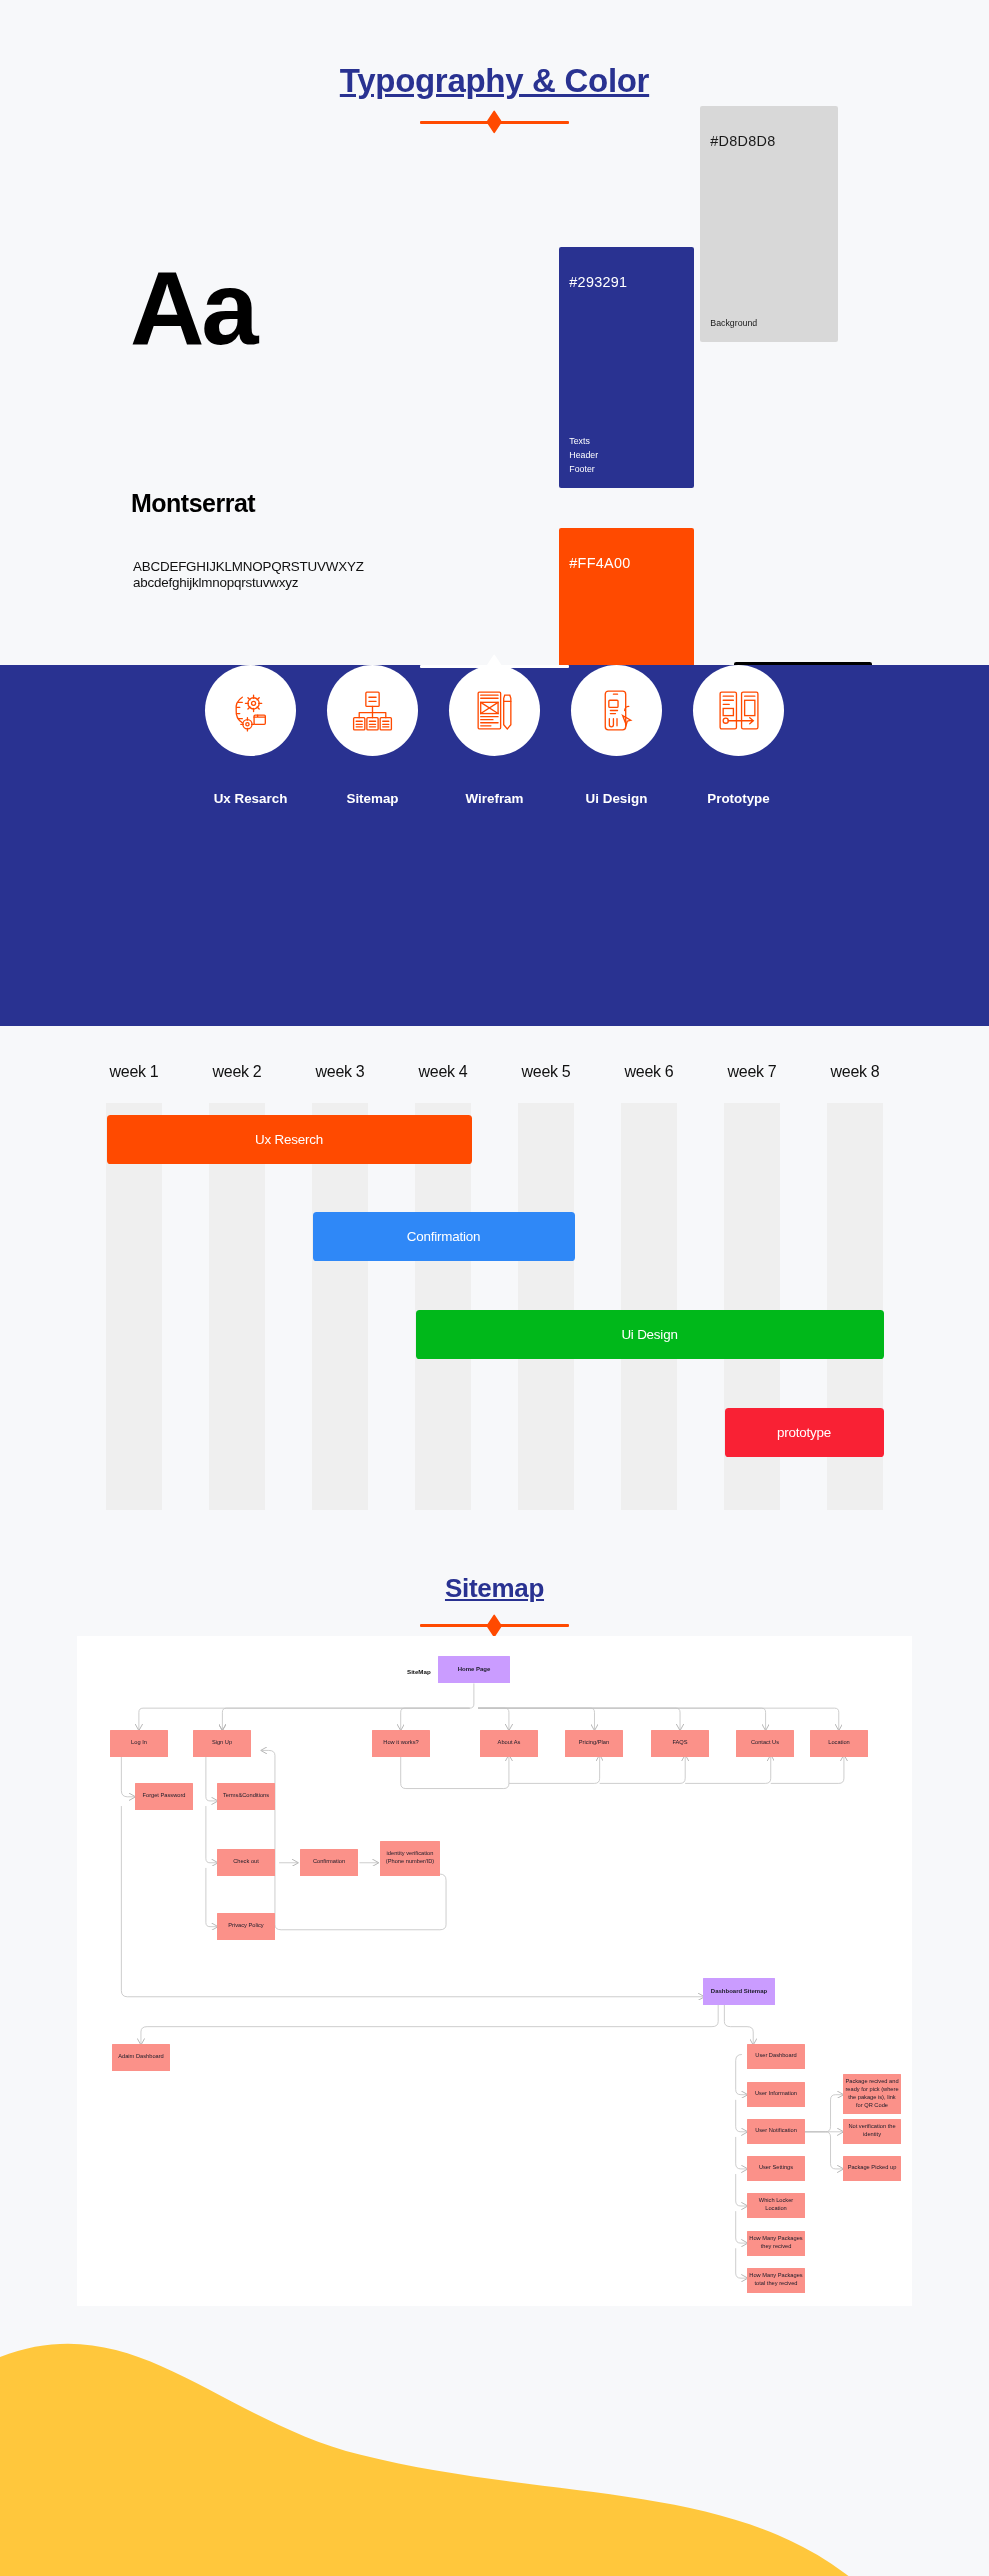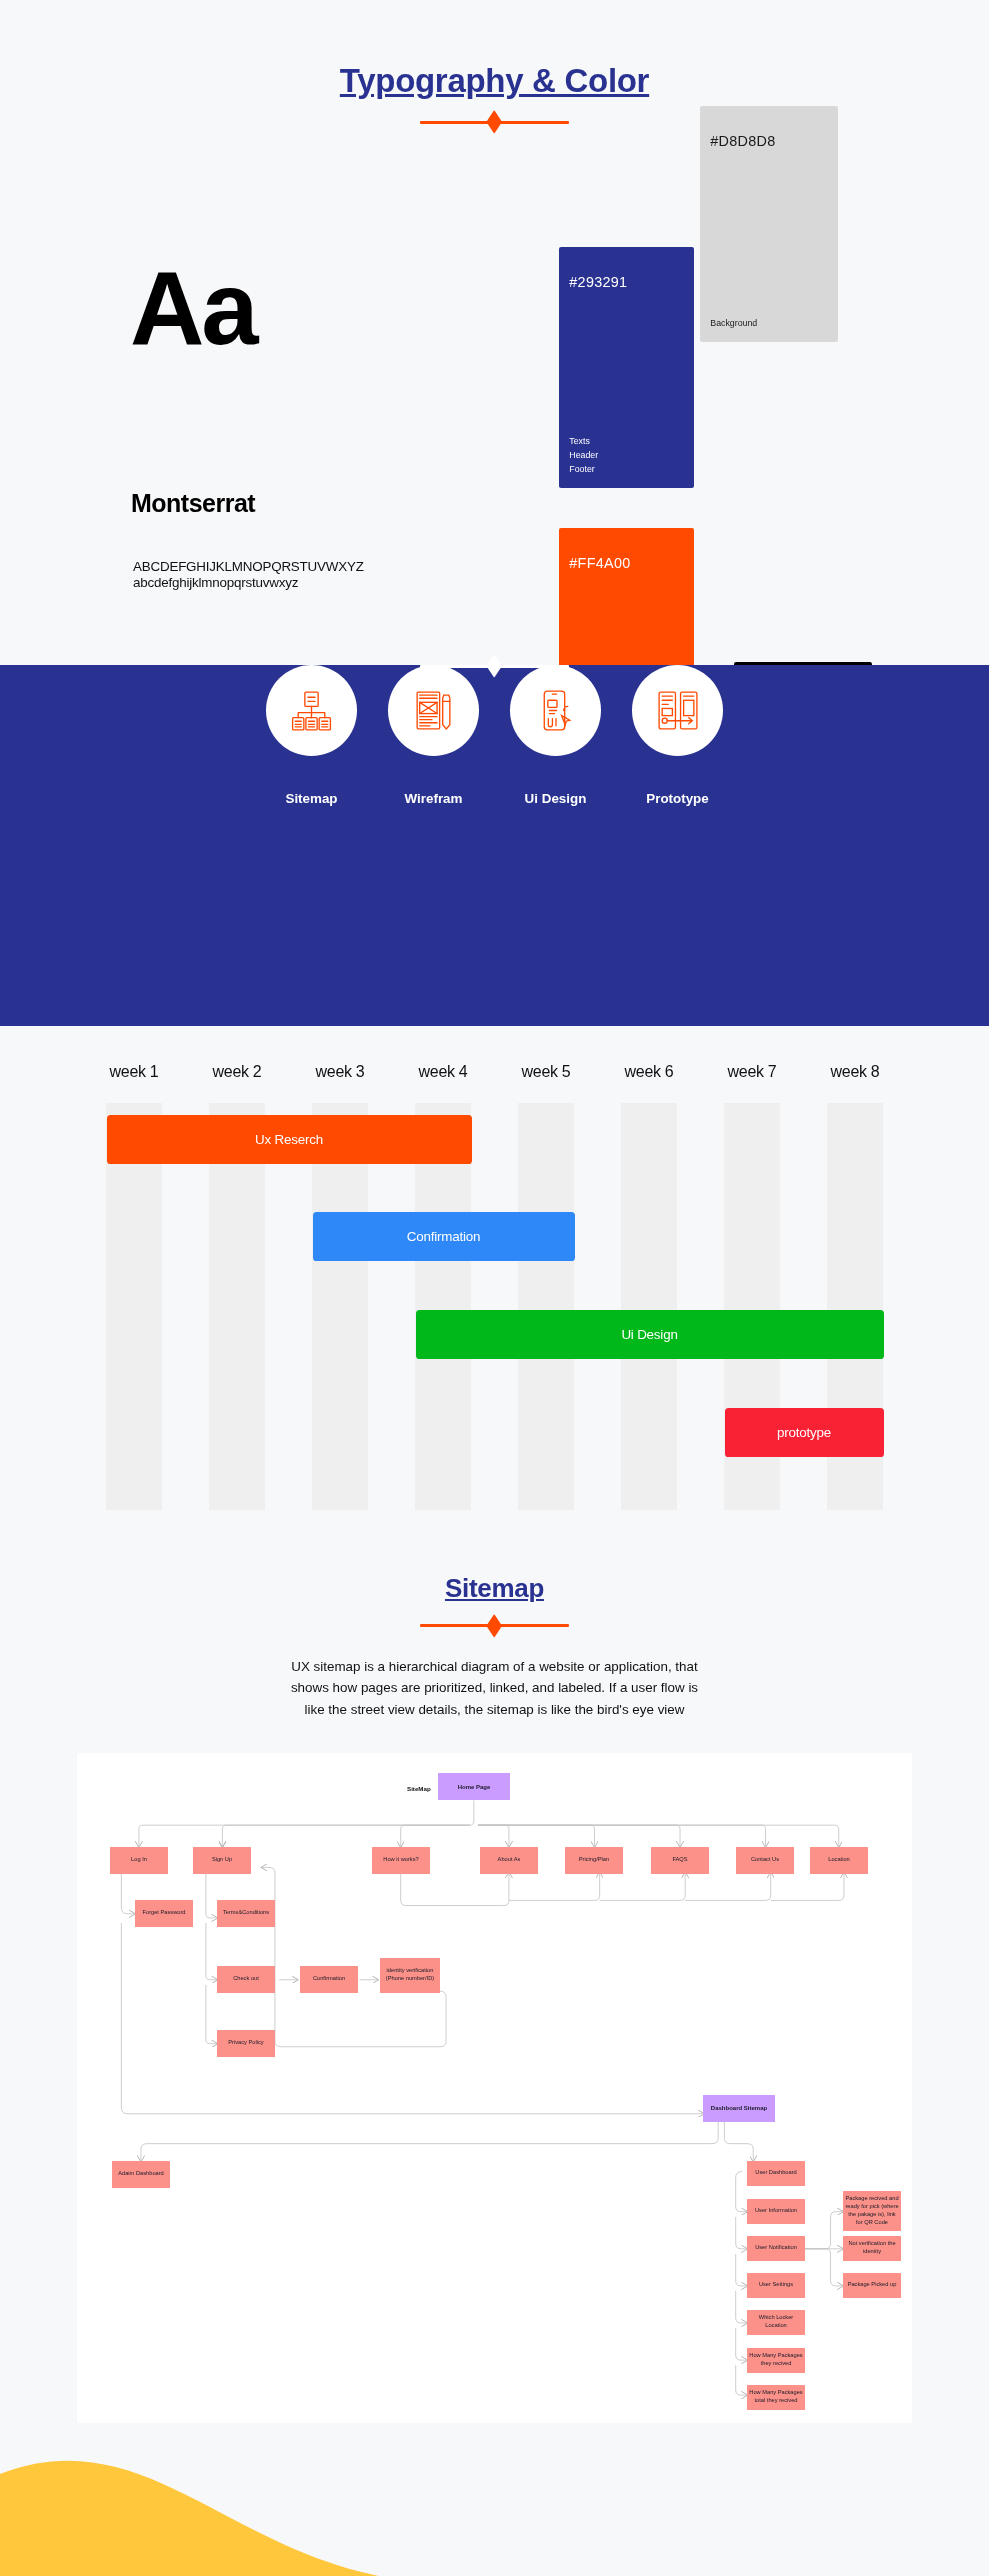--- a/index.html
+++ b/index.html
@@ -126,20 +126,39 @@
   </section>
 
   <section class="sec-steps">
     <div class="divider white">
         <span class="bar"></span>
         <span class="dia"></span>
       </div>
 
     <div class="steps-row">
 
+      <div class="step">
+        <div class="step-circle">
+          <svg width="47" height="47" viewBox="0 0 92 92">
+            <g fill="none" stroke="#ff4a00" stroke-width="2.6" stroke-linecap="round">
+              <path d="M30 20 A26 26 0 0 0 18 46 A26 26 0 0 0 30 70"></path>
+              <path d="M22 30 h8 M19 40 h6 M19 52 h6 M22 62 h8"></path>
+              <circle cx="52" cy="32" r="11"></circle>
+              <path d="M52 16 v6 M52 42 v6 M36 32 h6 M62 32 h6 M41 21 l4 4 M59 39 l4 4 M63 21 l-4 4 M45 39 l-4 4"></path>
+              <circle cx="52" cy="32" r="4"></circle>
+              <circle cx="40" cy="73" r="9"></circle>
+              <path d="M40 60 v5 M40 81 v5 M27 73 h5 M48 73 h5"></path>
+              <circle cx="40" cy="73" r="3.2"></circle>
+              <rect x="53" y="55" width="22" height="18" rx="2"></rect>
+              <path d="M53 59 h22 M60 55 v4"></path>
+            </g>
+          </svg>
+        </div>
+        <div class="step-label">Ux Resarch</div>
+      </div>
 
       <div class="step">
         <div class="step-circle">
           <svg width="47" height="47" viewBox="0 0 92 92">
             <g fill="none" stroke="#ff4a00" stroke-width="2.6" stroke-linecap="round">
               <rect x="33" y="10" width="26" height="28" rx="2"></rect>
               <path d="M39 20 h14 M39 28 h14"></path>
               <path d="M46 38 v12 M20 50 h52 M20 50 v10 M46 50 v10 M72 50 v10"></path>
               <rect x="9" y="60" width="22" height="24" rx="2"></rect>
               <rect x="35" y="60" width="22" height="24" rx="2"></rect>
@@ -255,21 +274,20 @@
         </div>
     </div>
   </section>
 
   <section class="sec-sitemap">
     <h2 class="sec-title sitemap-title">Sitemap</h2>
     <div class="divider">
         <span class="bar"></span>
         <span class="dia"></span>
       </div>
-    <p class="sec-desc">UX sitemap is a hierarchical diagram of a website or application, that shows how pages are prioritized, linked, and labeled. If a user flow is like the street view details, the sitemap is like the bird's eye view</p>
 
     <div class="map-canvas">
       <svg class="map-svg" viewBox="0 0 1620 1300">
         <defs>
           <marker id="ah" markerWidth="9" markerHeight="9" refX="7" refY="4.5" orient="auto">
             <path d="M0,0 L8,4.5 L0,9" fill="none" stroke="#b6b6b6" stroke-width="1.2"></path>
           </marker>
         </defs>
         <g fill="none" stroke="#c2c2c2" stroke-width="1.6" marker-end="url(#ah)">
           <path d="M770 92 V132 Q770 140 762 140 H128 Q120 140 120 148 V182"></path>

